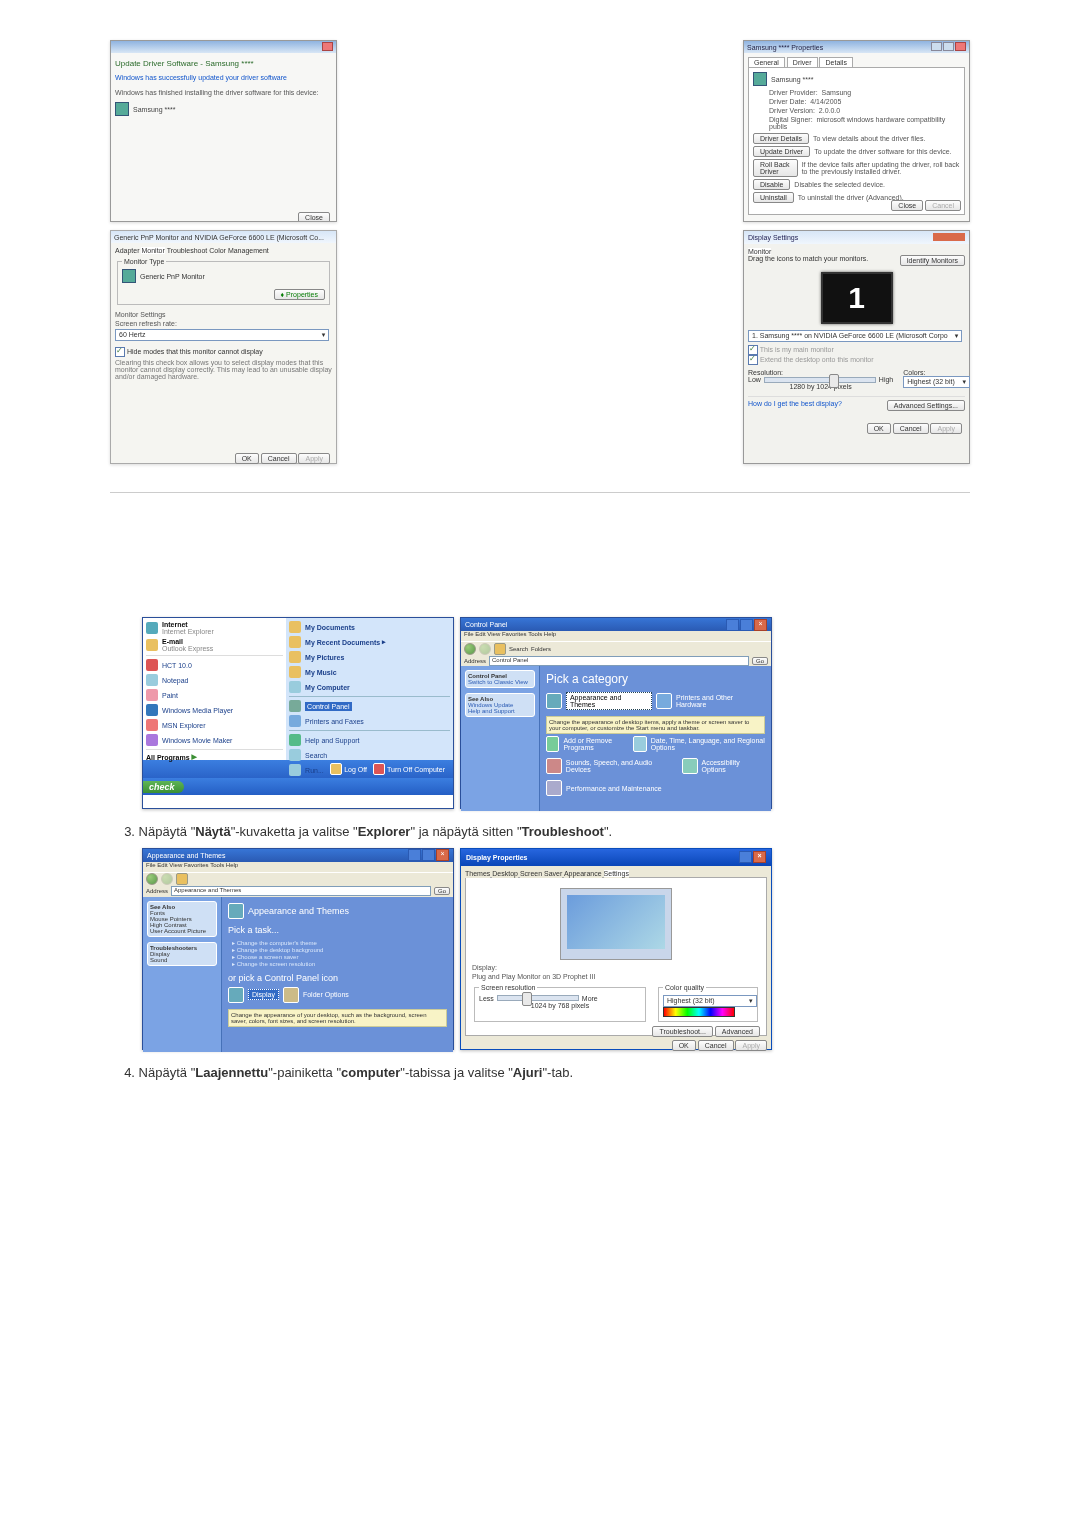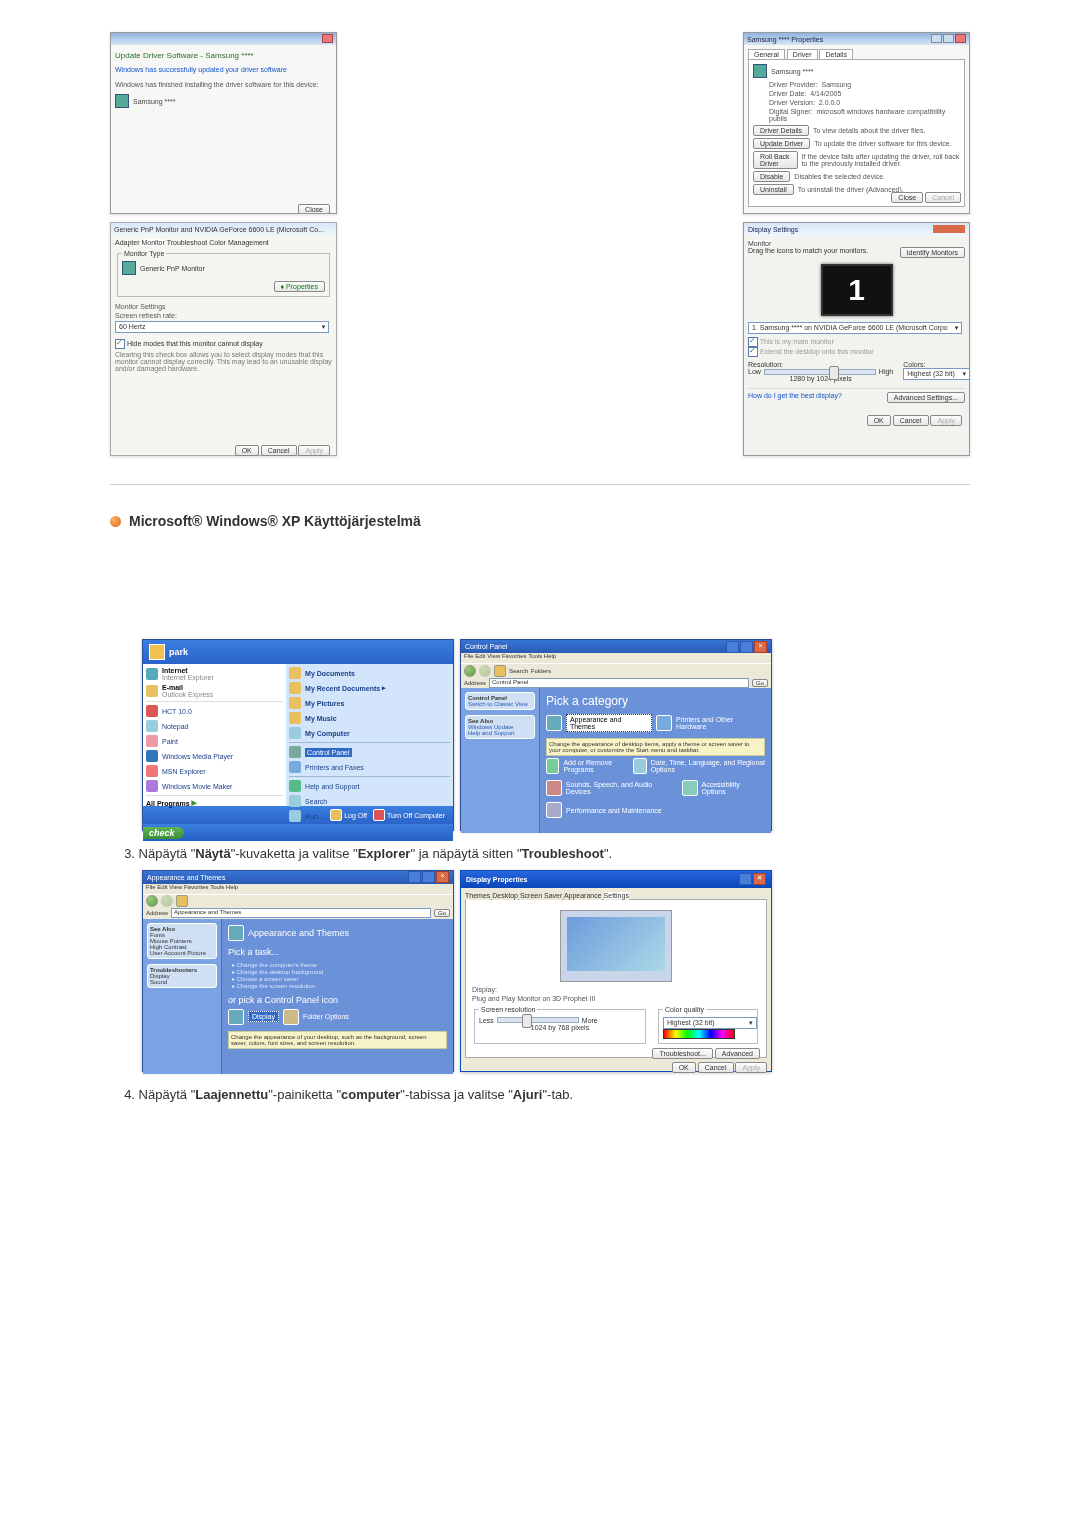--- a/index.html
+++ b/index.html
@@ -5,21 +5,21 @@
   body {
     margin: 0;
     padding: 0;
     background: #fff;
     font-family: Arial, Helvetica, sans-serif;
     font-size: 12px;
     color: #333;
     width: 1080px;
   }
   .page {
-    padding: 32px 110px 30px 110px;
+    padding: 40px 110px 30px 110px;
   }
   
   .shot-row {
     display: flex;
     justify-content: space-between;
     margin-bottom: 8px;
   }
   .shot {
     border: 1px solid #999;
     background: #f6f6f6;
@@ -349,35 +349,27 @@
             <span class="btn">Cancel</span>
             <span class="btn" style="color:#aaa">Apply</span>
           </div>
         </div>
       </div>
     </div>
   </div>
 
   <hr class="sep">
 
-  <div class="bullet-line">
-    <span class="orb"></span>
-    <span class="txt">Microsoft® Windows® XP Käyttöjärjestelmä</span>
-  </div>
 
   <div style="height:90px"></div>
 
 
   <div class="wide-pair">
 
     <div class="cp-shot">
-      <div class="head" style="height:18px;background:linear-gradient(#3b7ee0,#2a63c8);color:#fff;font-size:9px;font-weight:bold;padding:3px 6px;display:flex;align-items:center;">
-        <span style="width:14px;height:14px;background:#f0c050;border:1px solid #fff;margin-right:4px;"></span>
-        <span>park</span>
-      </div>
       <div class="cols">
         <div class="colL">
           <div class="menuitem dark">
               <span class="mi-icon" style="background:#5ab"></span>
               <span><span>Internet</span><br><span style="color:#888;font-weight:normal">Internet Explorer</span></span>
             </div>
           <div class="menuitem dark">
               <span class="mi-icon" style="background:#e9c060"></span>
               <span><span>E-mail</span><br><span style="color:#888;font-weight:normal">Outlook Express</span></span>
             </div>

